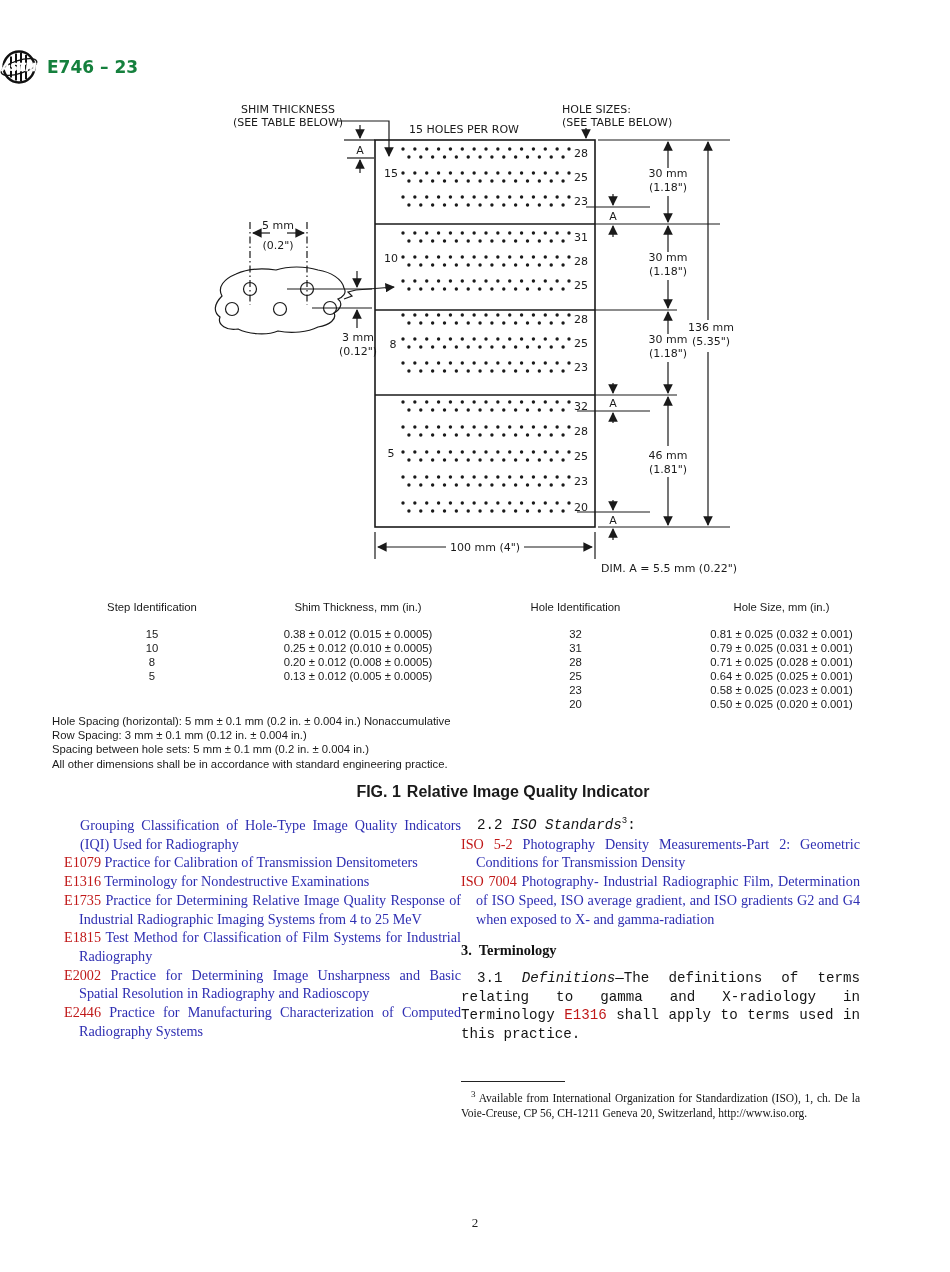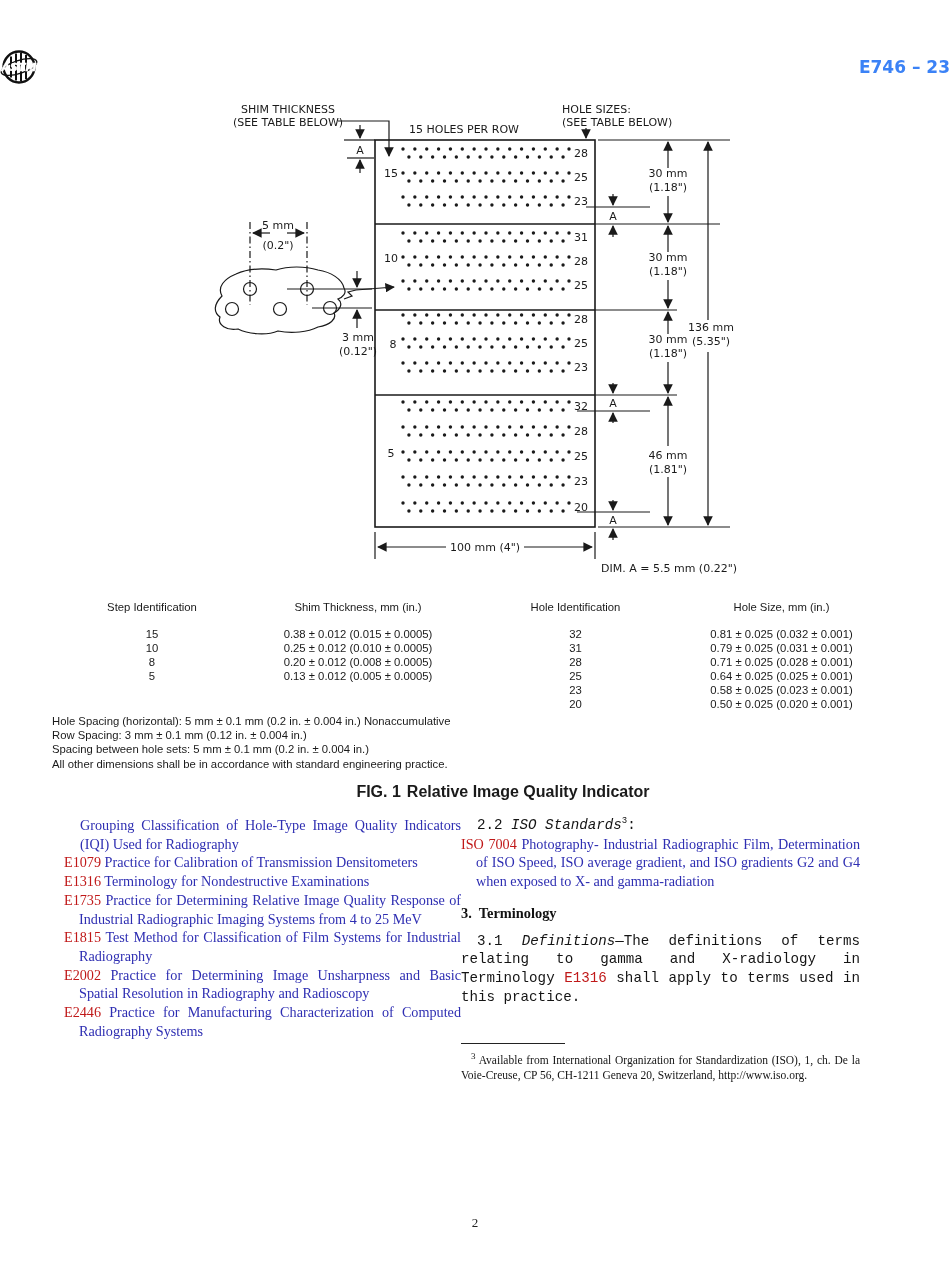--- a/index.html
+++ b/index.html
@@ -1,21 +1,21 @@
 <!DOCTYPE html>
 <html style="--link-blue: #2e2eb2; --ref-red: #c01818;"><head>
 <meta charset="utf-8">
 <style>
   html,body{margin:0;padding:0;background:#ffffff;}
   .page{position:relative;width:950px;height:1272px;background:#fff;overflow:hidden;
         font-family:"Liberation Serif", serif;color:#111;}
   
-  .hdr{position:absolute;top:48px;left:0;width:100%;display:flex;justify-content:space-between;
-       align-items:center;}
-  .hdr .title{font-family:"DejaVu Sans", sans-serif;font-weight:bold;font-size:17px;color:#3b82f6;}
+  .hdr{position:absolute;top:48px;left:0;width:100%;display:flex;justify-content:flex-start;
+       align-items:center;gap:9px;}
+  .hdr .title{font-family:"DejaVu Sans", sans-serif;font-weight:bold;font-size:17px;color:#15803d;}
   
   #fig{position:absolute;left:0;top:0;}
   #fig text{font-family:"DejaVu Sans", sans-serif;font-size:11px;fill:#1a1a1a;}
   #fig .ln{stroke:#1a1a1a;stroke-width:1.2;fill:none;}
   #fig .thick{stroke-width:1.6;}
   #fig .dd{stroke-dasharray:7 3 1.5 3;}
   
   .fig-table{position:absolute;}
   .fig-table table{border-collapse:collapse;}
   .fig-table th,.fig-table td{font-family:"Liberation Sans", sans-serif;font-size:11.3px;
@@ -736,20 +736,24 @@
         <span class="blue">Practice for Manufacturing Characterization of Computed Radiography Systems</span>
       </p>
     </div>
 
     <div class="col col-r">
       <p class="para">
         <span>2.2</span>
         <em>ISO Standards</em><sup>3</sup><span>:</span>
       </p>
       <p class="ref-entry">
+        <span class="red">ISO 5-2</span>
+        <span class="blue">Photography Density Measurements-Part 2: Geometric Conditions for Transmission Density</span>
+      </p>
+      <p class="ref-entry">
         <span class="red">ISO 7004</span>
         <span class="blue">Photography- Industrial Radiographic Film, Determination of ISO Speed, ISO average gradient, and ISO gradients G2 and G4 when exposed to X- and gamma-radiation</span>
       </p>
       <h3 style="white-space:pre;">3.  Terminology</h3>
       <p class="para">
         <span>3.1</span>
         <em>Definitions</em><span>—The definitions of terms relating to gamma and X-radiology in Terminology </span><span class="red">E1316</span><span> shall apply to terms used in this practice.</span>
       </p>
       <div class="footnote-rule"></div>
       <p class="footnote"><sup>3</sup>

